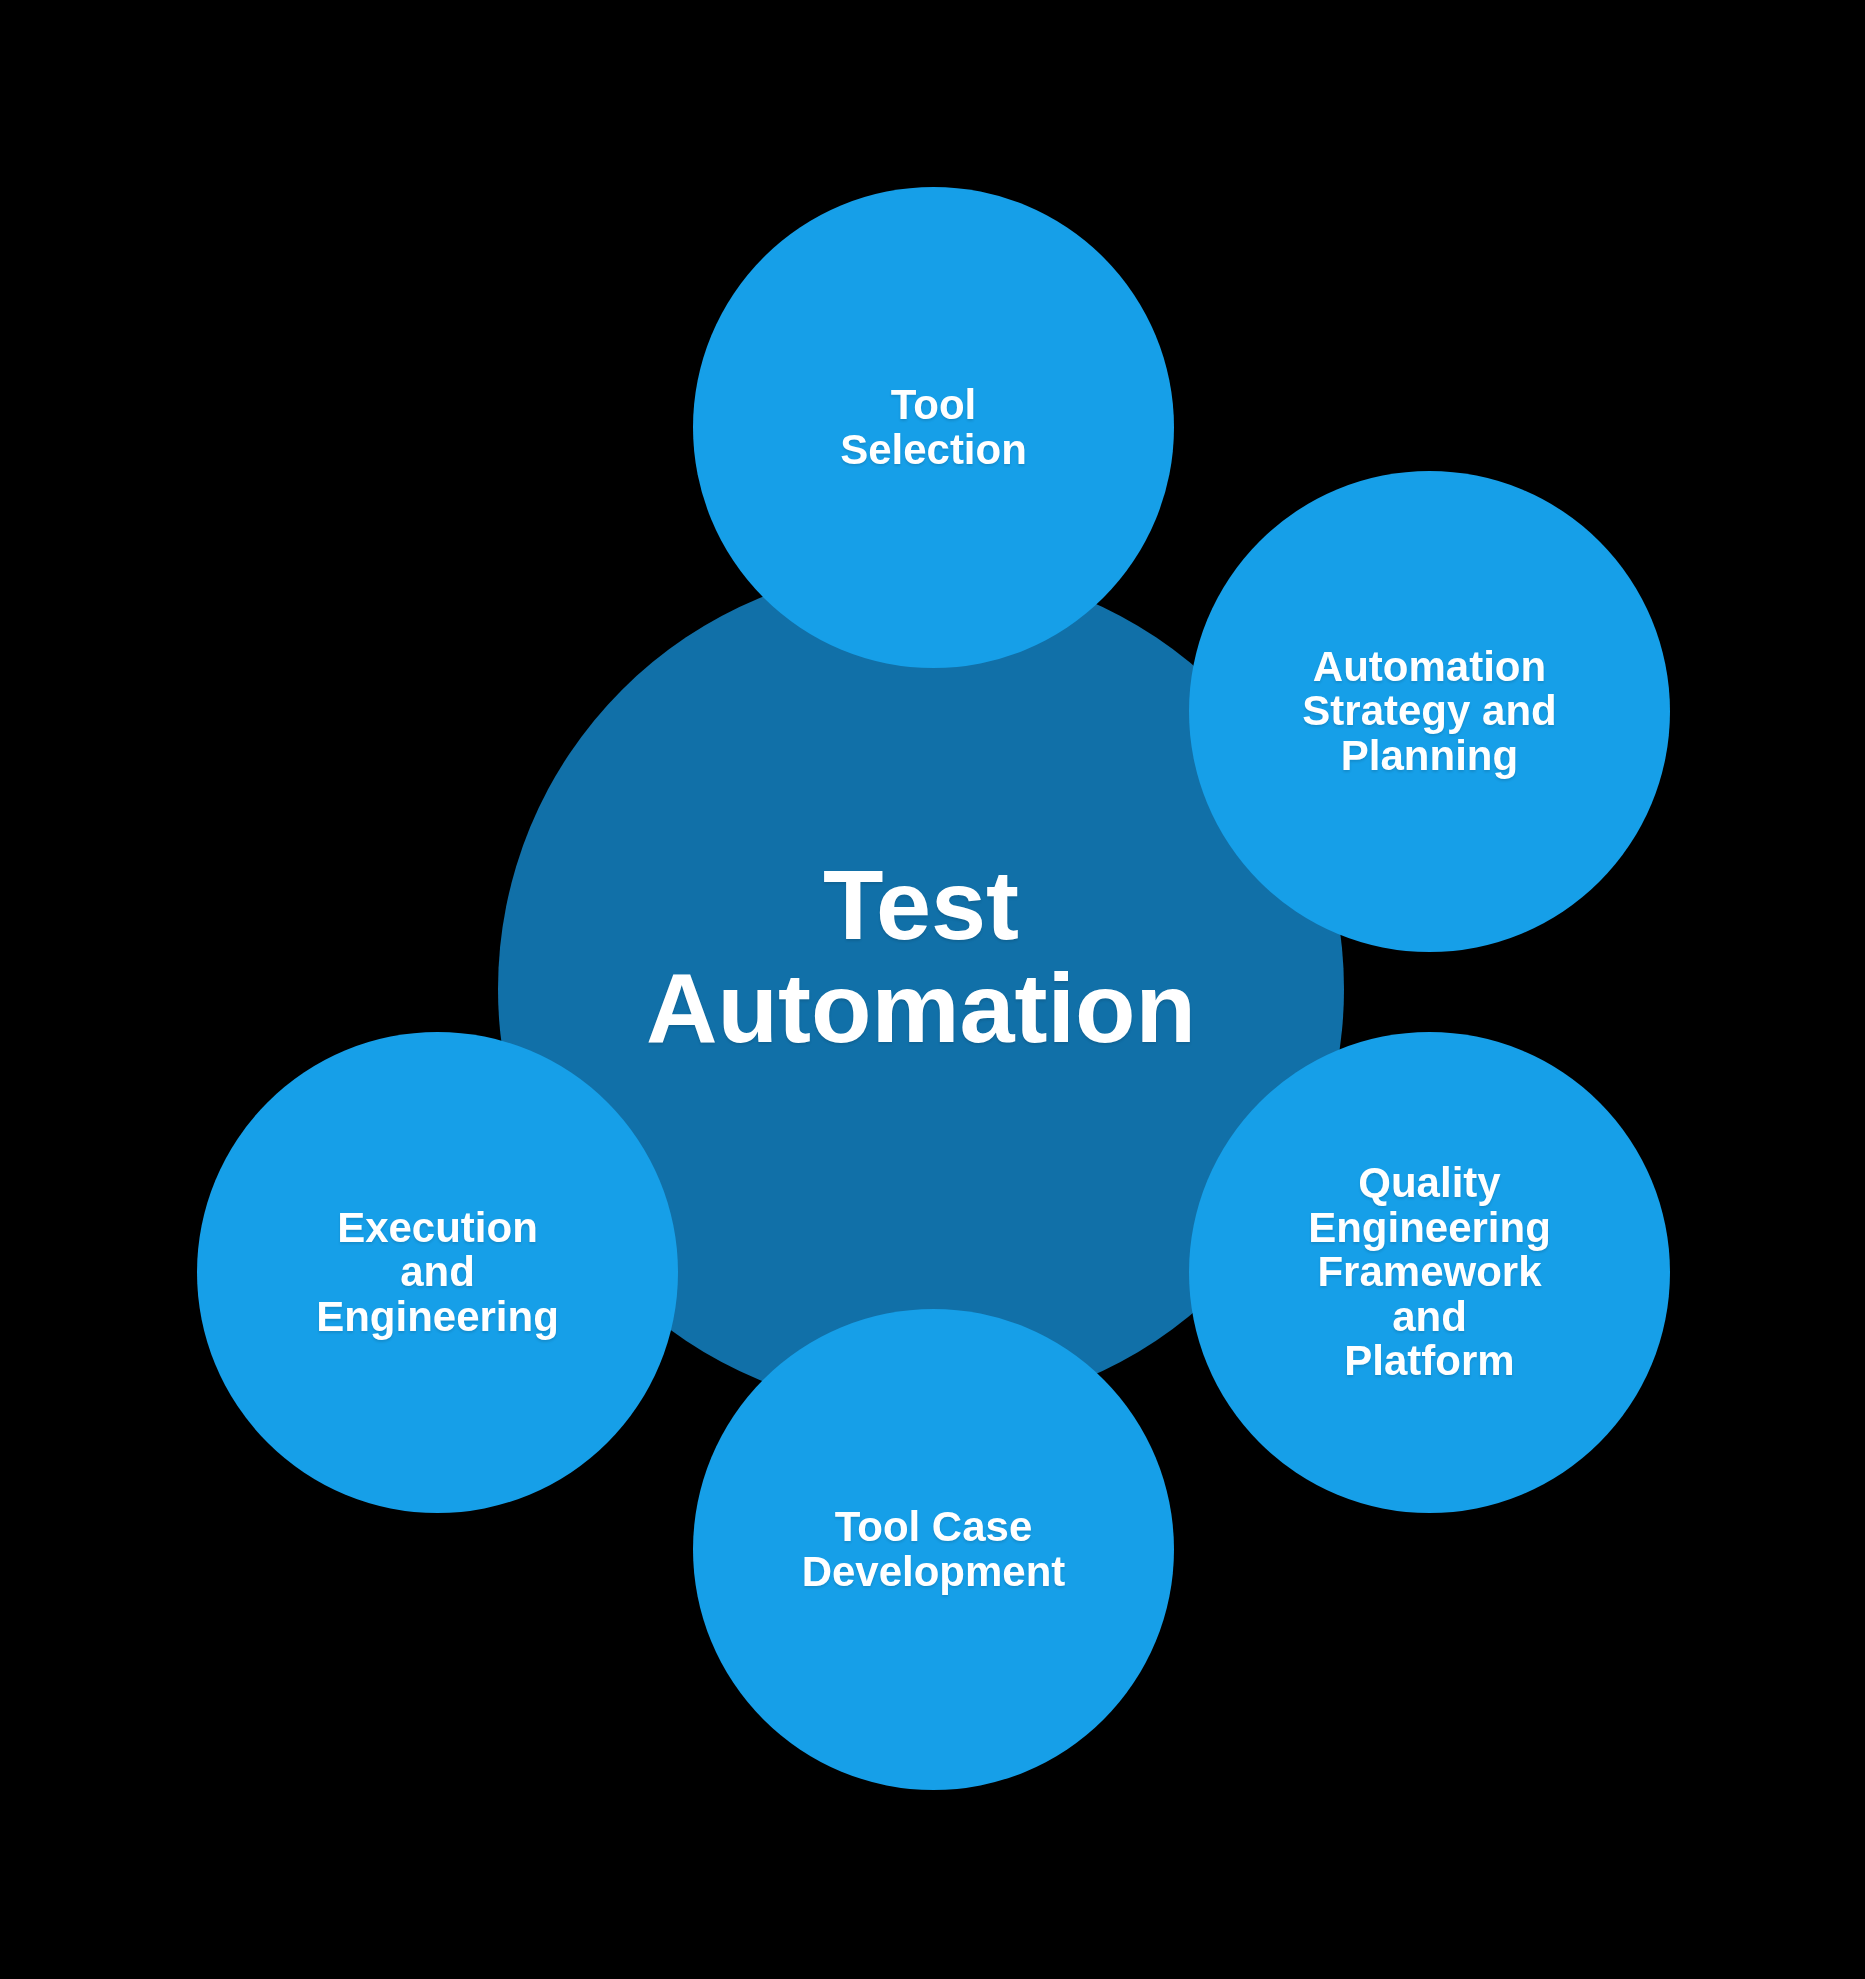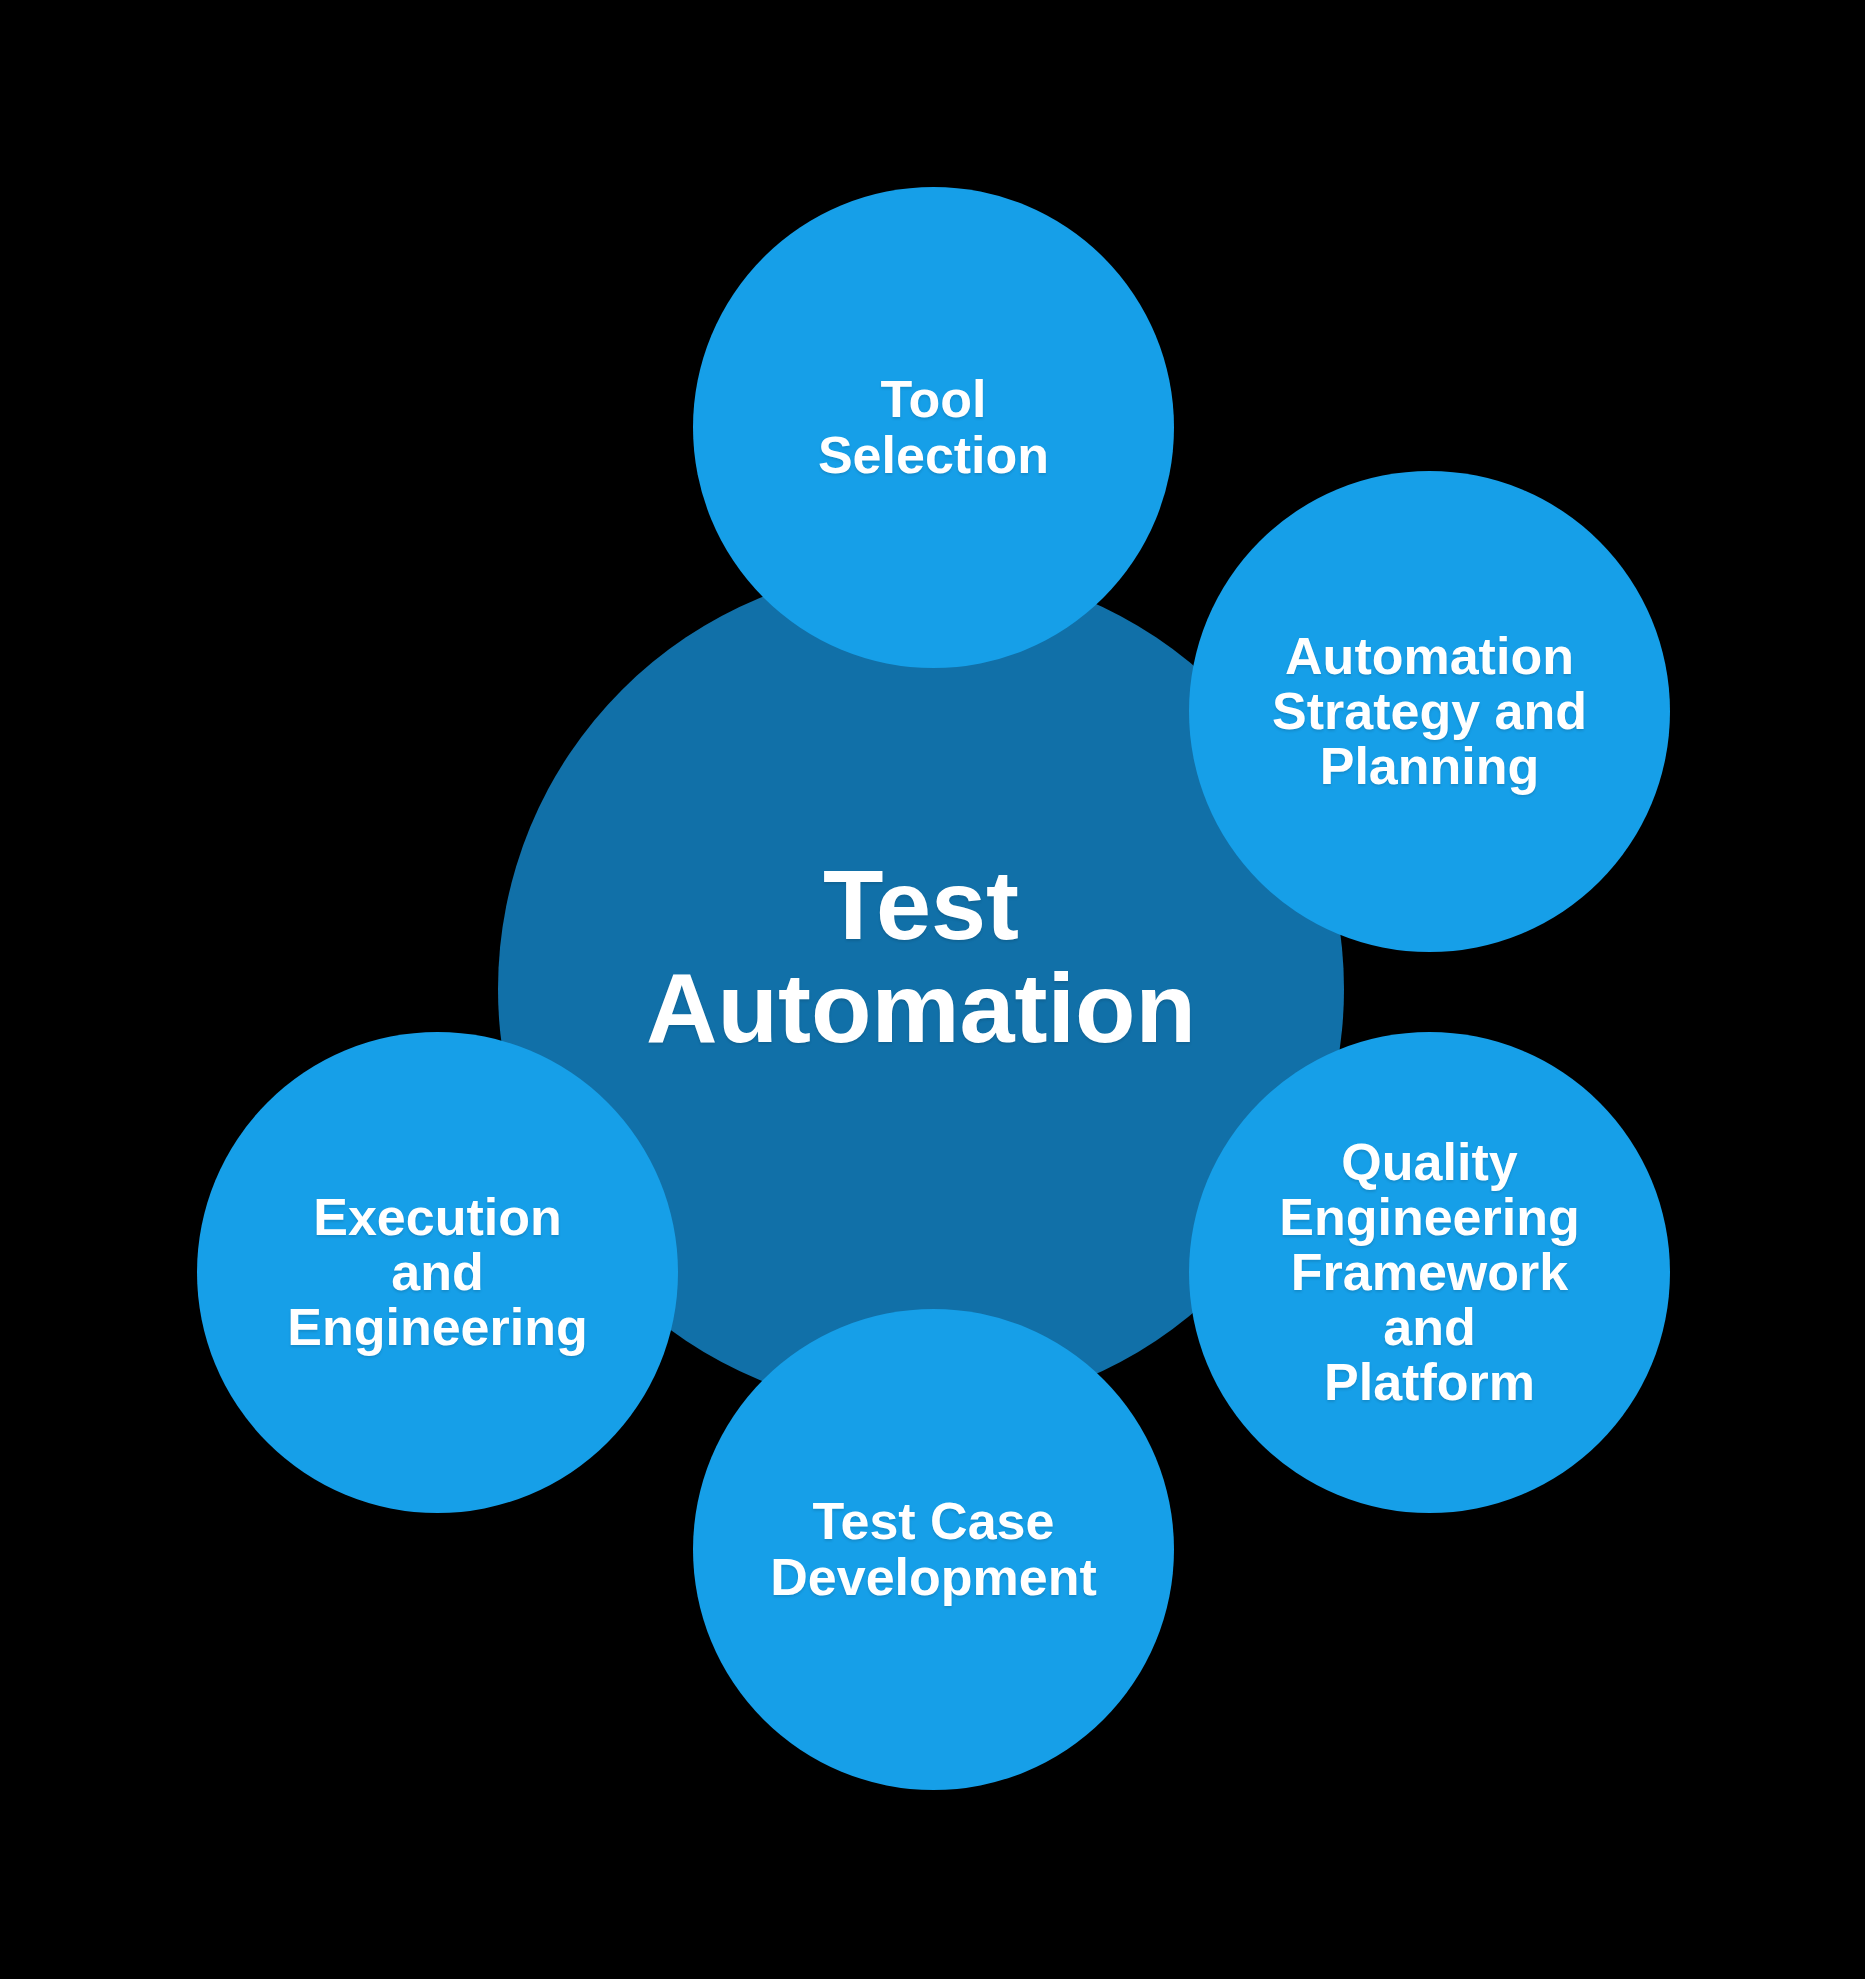--- a/index.html
+++ b/index.html
@@ -50,21 +50,21 @@
     transform: translateY(-32px);
   }
   
   .node {
     width: 481px;
     height: 481px;
     background: var(--node-circle);
     z-index: 2;
   }
   .node-label {
-    font-size: 52px;
+    font-size: 42px;
     line-height: 1.06;
   }
   .node-top         { left: 693px;  top: 187px;  }
   .node-upper-right { left: 1189px; top: 471px;  }
   .node-lower-right { left: 1189px; top: 1032px; align-items: center; }
   .node-bottom      { left: 693px;  top: 1309px; }
   .node-lower-left  { left: 197px;  top: 1032px; }
   .node-upper-left  { left: 197px;  top: 471px;  }
 </style>
 </head>
@@ -90,21 +90,21 @@
 
   <div class="circle node node-lower-right">
     <div class="label node-label">Quality
 Engineering
 Framework
 and
 Platform</div>
   </div>
 
   <div class="circle node node-bottom">
-    <div class="label node-label">Test Case
+    <div class="label node-label">Tool Case
 Development</div>
   </div>
 
   <div class="circle node node-lower-left">
     <div class="label node-label">Execution
 and
 Engineering</div>
   </div>
 
 

